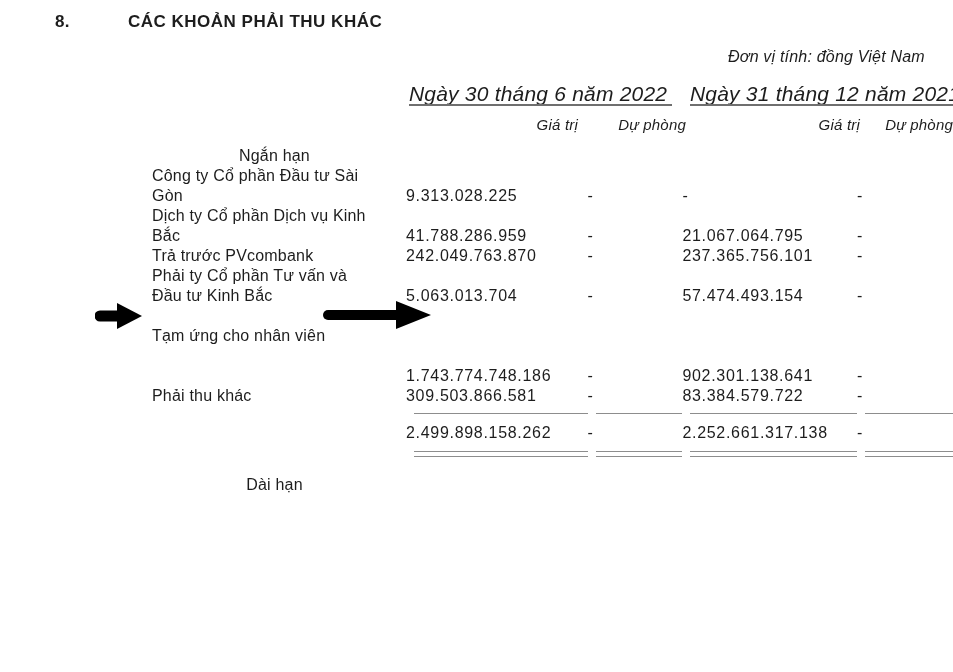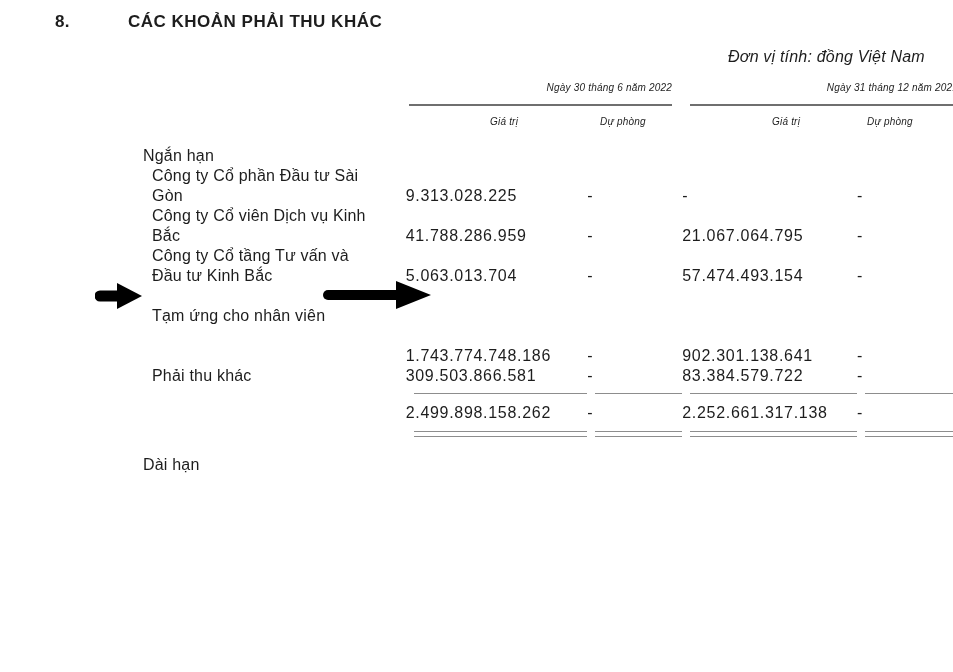--- a/index.html
+++ b/index.html
@@ -4,36 +4,36 @@
 <style>
   html,body { margin:0; padding:0; background:#ffffff; }
   .page {
     position:relative; width:953px; height:672px; background:#ffffff;
     overflow:hidden; font-family:"Liberation Sans", sans-serif; color:#1d1d1d;
   }
   .abs { position:absolute; white-space:nowrap; }
   .title-num { left:55px; top:12px; font-size:17px; font-weight:bold; letter-spacing:0.4px; }
   .title-txt { left:128px; top:12px; font-size:17px; font-weight:bold; letter-spacing:0.5px; }
   .unit-note { left:728px; top:48px; font-size:16px; font-style:italic; letter-spacing:0.2px; }
-  .date-hdr { top:82px; font-size:10px; font-style:italic; text-align:right; letter-spacing:0.2px; }
+  .date-hdr { top:82px; font-size:21px; font-style:italic; text-align:left; letter-spacing:0.2px; }
   .dh-2022 { left:409px; width:263px; }
   .dh-2021 { left:690px; width:268px; }
   .hdr-line { position:absolute; top:104px; border-top:2px solid #6f6f6f; height:0; }
   .hl-2022 { left:409px; width:263px; }
   .hl-2021 { left:690px; width:268px; }
-  .sub-hdr { top:116px; font-size:10px; font-style:italic; text-align:left; letter-spacing:0.2px; position:absolute; }
+  .sub-hdr { top:116px; font-size:15px; font-style:italic; text-align:right; letter-spacing:0.2px; position:absolute; }
   .sh-v22 { left:490px; width:88px; }
   .sh-p22 { left:600px; width:86px; }
   .sh-v21 { left:772px; width:88px; }
   .sh-p21 { left:867px; width:86px; }
 
   table.rcv { position:absolute; left:143px; top:146px; border-collapse:collapse; table-layout:fixed; }
   td { padding:0; vertical-align:bottom; font-size:16px; line-height:20px; }
   .lbl { white-space:pre-line; padding-left:9px; letter-spacing:0.2px; }
-  .sect { padding-left:0; letter-spacing:0.2px; }
+  .sect { padding-left:0; letter-spacing:0.2px;text-align:center; }
   .num { text-align:left; letter-spacing:0.7px; }
   .rel { position:relative; }
   tr.rule td { height:8px; }
   .ln { border-top:1.5px solid #8d8d8d; margin-left:8px; margin-top:4px; height:0; }
   .ln2 { border-top:1.5px solid #8d8d8d; border-bottom:1.5px solid #8d8d8d; height:4px; margin-left:8px; margin-top:2px; }
   tr.dblrule td { height:10px; }
   tr.total td { font-weight:normal; padding-top:9px; padding-bottom:4px; }
   tr.sp td { height:18px; }
   .arrow-svg { position:absolute; }
   .arr-left { left:-48px; top:-6px; }
@@ -78,29 +78,36 @@
 
     <tr>
       <td class="lbl">Công ty Cổ phần Đầu tư Sài
 Gòn</td>
       <td class="num">9.313.028.225</td>
       <td class="num">-</td>
       <td class="num">-</td>
       <td class="num">-</td>
     </tr>
     <tr>
-      <td class="lbl">Công ty Cổ viên Dịch vụ Kinh
+      <td class="lbl">Dịch ty Cổ phần Dịch vụ Kinh
 Bắc</td>
       <td class="num">41.788.286.959</td>
       <td class="num">-</td>
       <td class="num">21.067.064.795</td>
       <td class="num">-</td>
     </tr>
     <tr>
-      <td class="lbl">Công ty Cổ tầng Tư vấn và
+      <td class="lbl">Trả trước PVcombank</td>
+      <td class="num">242.049.763.870</td>
+      <td class="num">-</td>
+      <td class="num">237.365.756.101</td>
+      <td class="num">-</td>
+    </tr>
+    <tr>
+      <td class="lbl">Phải ty Cổ phần Tư vấn và
 Đầu tư Kinh Bắc</td>
       <td class="num">5.063.013.704</td>
       <td class="num">-</td>
       <td class="num">57.474.493.154</td>
       <td class="num">-</td>
     </tr>
     <tr>
       <td class="lbl rel">
         <span>Tạm ứng cho nhân viên</span>
         <svg class="arrow-svg arr-left" width="48" height="32" viewBox="0 0 48 32">

